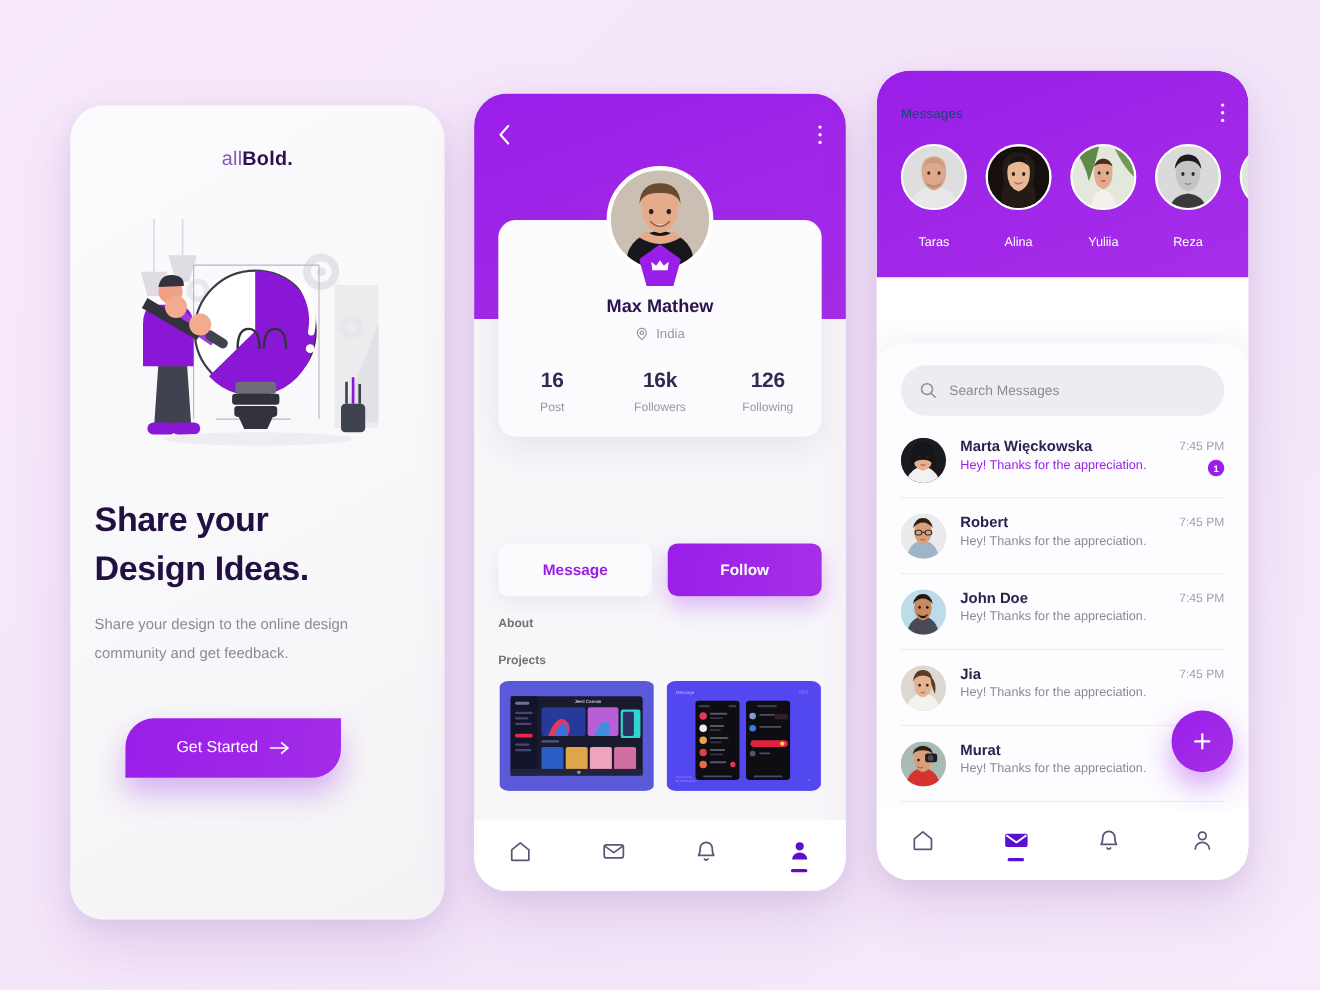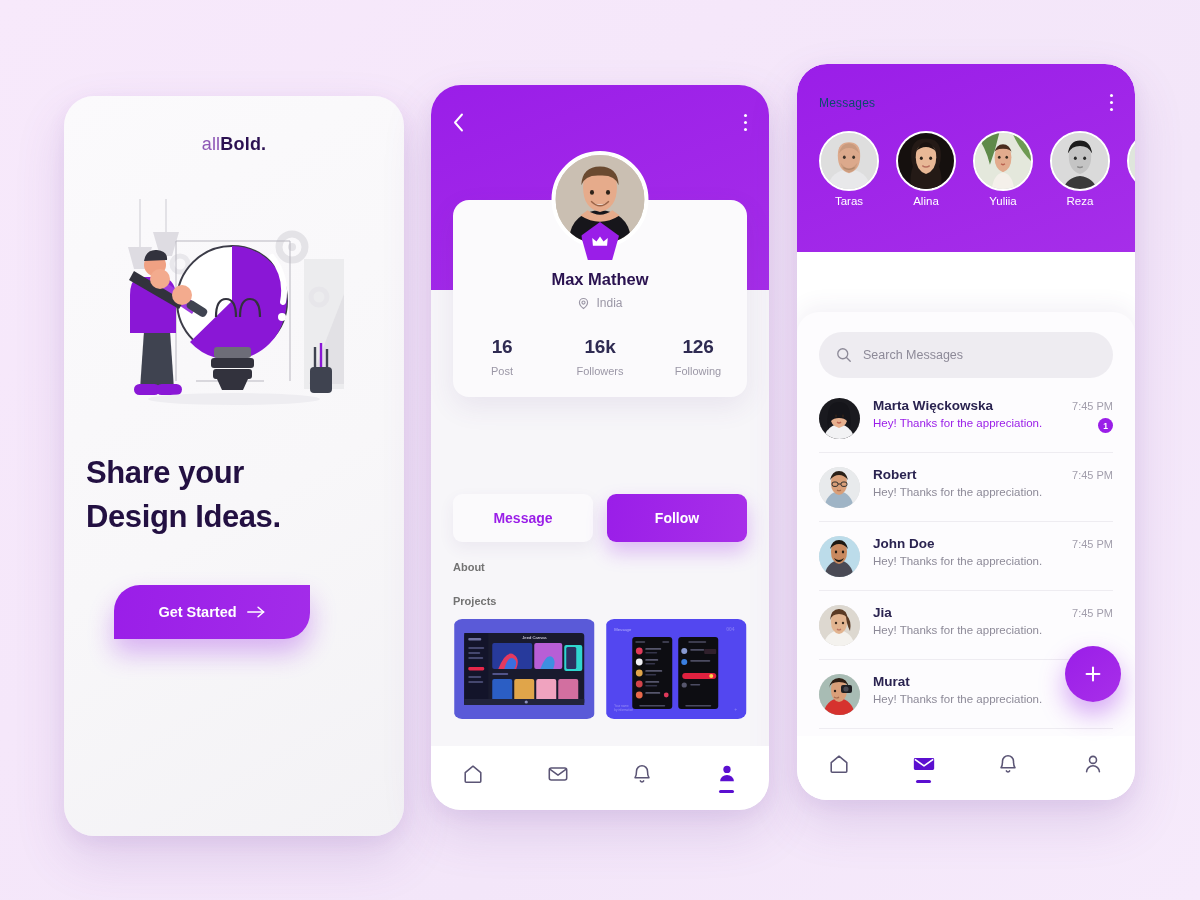--- a/index.html
+++ b/index.html
@@ -24,21 +24,21 @@
 
   .illus{ position:relative; width:260px; height:210px; margin:44px auto 0; }
   .illus svg{ width:100%; height:100%; display:block; }
 
   .p1-body{ padding:0 22px; }
   .p1-title{ margin-top:42px; font-size:31px; line-height:1.42; font-weight:700;
              color:#231042; letter-spacing:-.4px; }
   .p1-sub{ margin-top:16px; font-size:13.5px; line-height:1.92; color:#8d8a98; max-width:285px; }
   .cta{ display:block; margin:46px 0 0 50px; width:196px; height:54px; border:0; cursor:pointer;
         background:linear-gradient(100deg,#9a1ee8 0%,#a32ce9 100%);
-        color:#fff; font-size:14.5px; font-weight:700; font-family:inherit;
+        color:#fff; font-size:14.5px; font-weight:400; font-family:inherit;
         border-radius:26px 0 26px 0;
         box-shadow:0 14px 26px rgba(150,30,230,.32);
         display:flex; align-items:center; justify-content:center; gap:10px; }
   .cta svg{ width:19px; height:14px; }
 
   
   #phone2{ left:431px; top:85px; width:338px; height:725px; background:#f7f6f9; }
   .p2-hero{ position:absolute; left:0; top:0; width:100%; height:205px;
             background:linear-gradient(160deg,#9a1ee8 0%,#a62ee9 100%); }
   .p2-topbar{ position:relative; z-index:6; display:flex; align-items:center;
@@ -93,21 +93,21 @@
             background:linear-gradient(160deg,#9a1ee8 0%,#a62ee9 100%);
             border-radius:30px 30px 0 0; }
   .p3-topbar{ position:relative; z-index:4; display:flex; align-items:center;
               justify-content:space-between; padding:30px 22px 0; }
   .p3-title{ font-size:12px; font-weight:400; color:#0c4a6e; letter-spacing:.2px; }
   .stories{ position:relative; z-index:4; display:flex; gap:17px; padding:20px 0 0 22px; }
   .story{ flex:0 0 auto; text-align:center; cursor:pointer; }
   .story-av{ width:60px; height:60px; border-radius:50%; border:2.5px solid #fff;
              overflow:hidden; background:#ddd; }
   .story-av svg{ width:100%; height:100%; display:block; }
-  .story-nm{ margin-top:4px; font-size:11.5px; color:#fff; font-weight:500; }
+  .story-nm{ margin-top:24px; font-size:11.5px; color:#fff; font-weight:500; }
 
   .p3-sheet{ position:absolute; left:0; top:248px; right:0; bottom:0; background:#fdfcfe;
              border-radius:22px 22px 30px 30px; z-index:5;
              box-shadow:0 -6px 22px rgba(90,50,130,.07); }
   .search{ margin:20px 22px 0; height:46px; background:#eeecf1; border-radius:24px;
            display:flex; align-items:center; gap:11px; padding:0 17px; cursor:text; }
   .search svg{ width:16px; height:16px; flex:0 0 auto; }
   .search input{ border:0; outline:0; background:transparent; font-family:inherit;
                  font-size:12.5px; color:#54505f; width:100%; }
   .search input::placeholder{ color:#8d8a98; }
@@ -205,20 +205,21 @@
         <line x1="223" y1="168" x2="223" y2="150" stroke="#3f4350" stroke-width="2.4"></line>
         <ellipse cx="130" cy="200" rx="86" ry="6" fill="#eeedf1"></ellipse>
       </svg>
     </div>
 
     <div class="p1-body">
       <div class="p1-title">
         <div>Share your</div>
         <div>Design Ideas.</div>
       </div>
+      <p class="p1-sub">Share your design to the online design community and get feedback.</p>
     </div>
 
     <button class="cta">
       <span>Get Started</span>
       <svg viewBox="0 0 24 16" fill="none" stroke="currentColor" stroke-width="1.9" stroke-linecap="round" stroke-linejoin="round">
         <line x1="1" y1="8" x2="21" y2="8"></line>
           <polyline points="14,2 21,8 14,14"></polyline>
       </svg>
     </button>
   </div>

